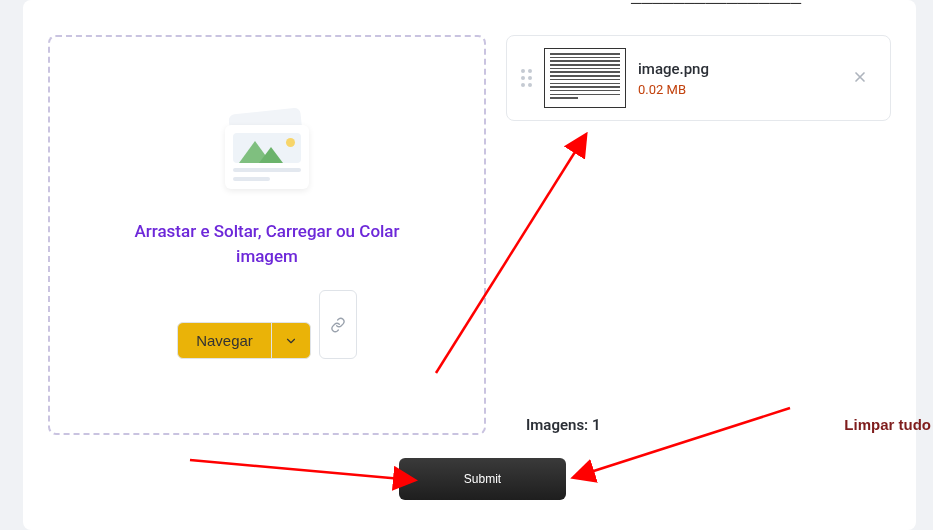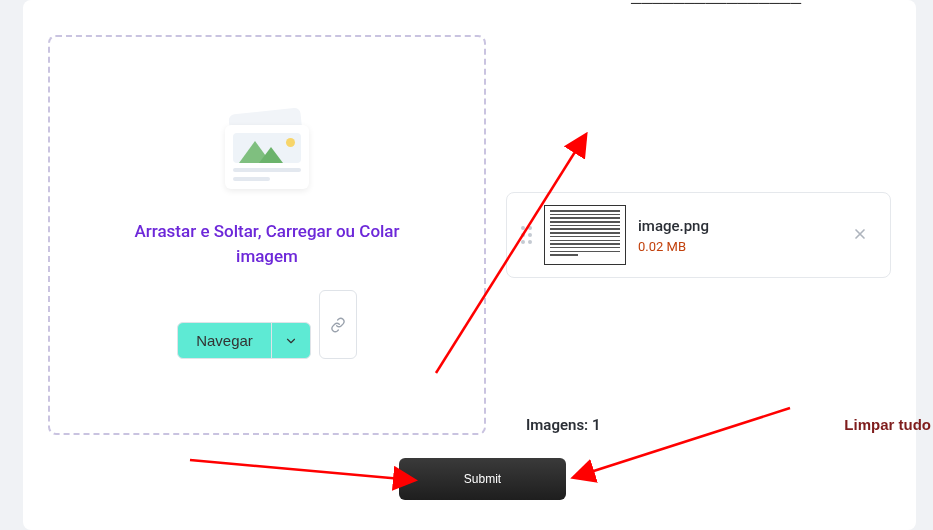--- a/index.html
+++ b/index.html
@@ -125,21 +125,21 @@
   }
   .dz-controls {
     display: flex;
     gap: 8px;
     align-items: stretch;
   }
   .browse-group {
     display: flex;
     border: 1px solid #dfe3e8;
     border-radius: 6px;
-    background: #5eead4;
+    background: #eab308;
     overflow: hidden;
     margin-top: 32px;
   }
   .browse-btn {
     padding: 9px 18px;
     font-size: 15px;
     color: #333;
     border: none;
     background: transparent;
     cursor: pointer;
@@ -161,21 +161,20 @@
     background: #fff;
     display: flex;
     align-items: center;
     justify-content: center;
     cursor: pointer;
   }
   .right-col {
     flex: 1;
     display: flex;
     flex-direction: column;
-    justify-content: center;
   }
   .file-card {
     border: 1px solid #e5e8ec;
     border-radius: 8px;
     padding: 12px 14px;
     display: flex;
     align-items: center;
     gap: 12px;
     position: relative;
   }

